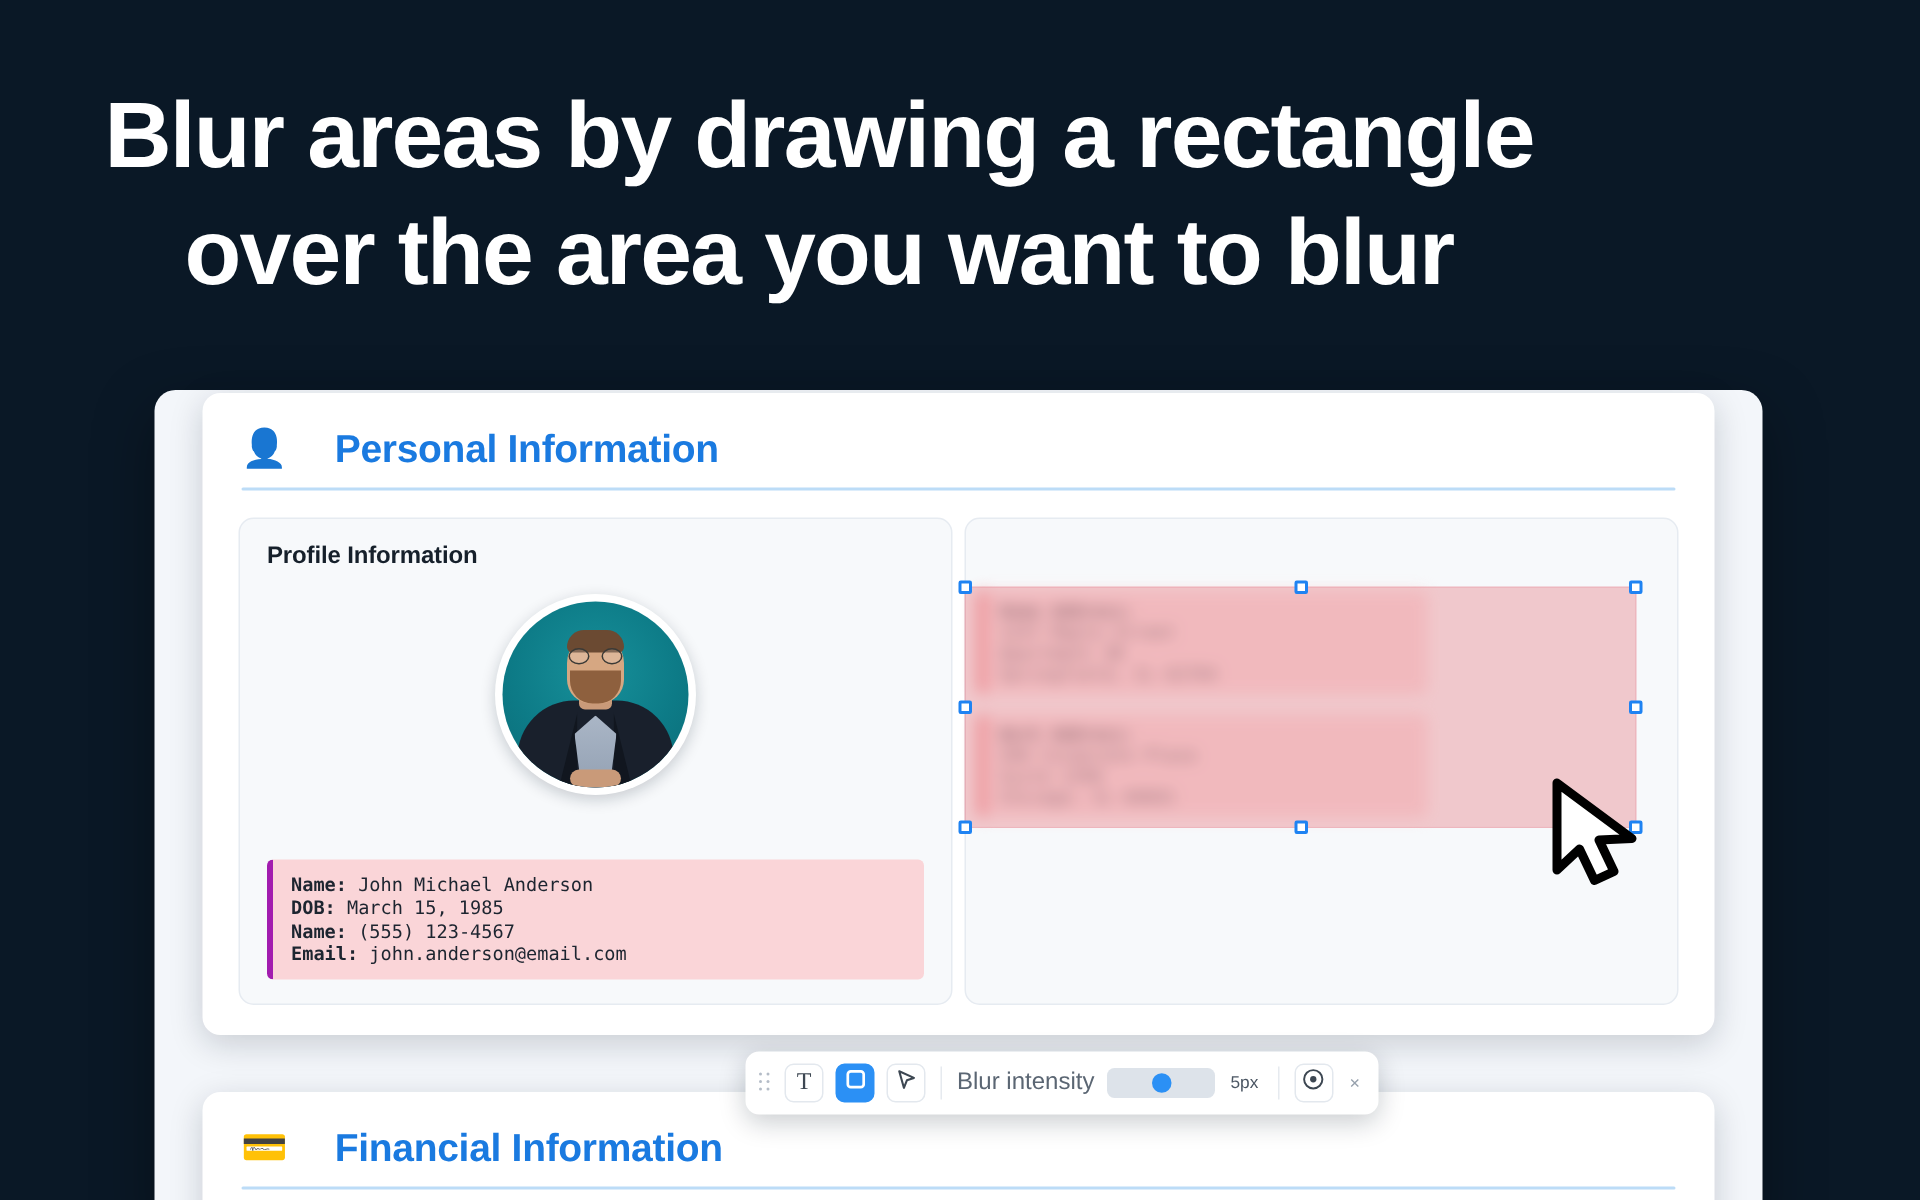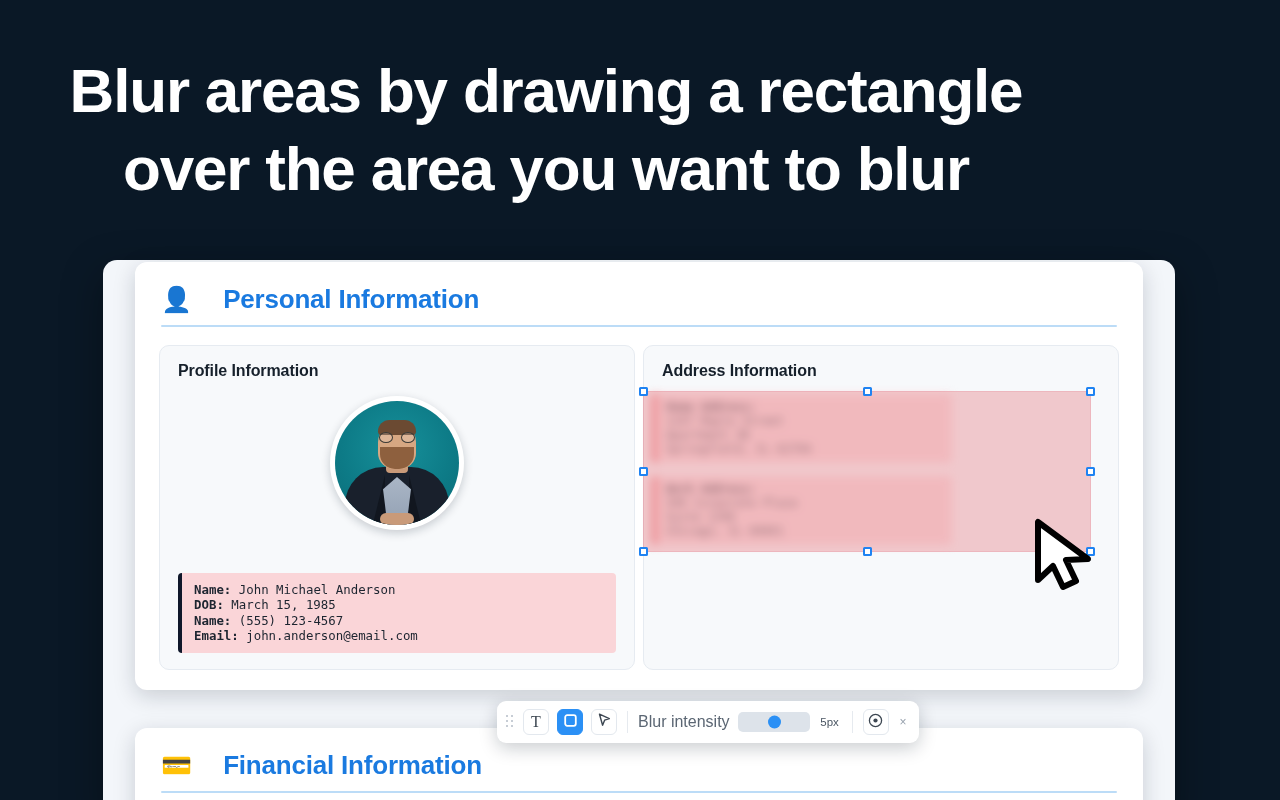--- a/index.html
+++ b/index.html
@@ -218,21 +218,21 @@
     border-radius: 6px;
   }
 
   
   .sensitive {
     position: absolute;
     left: 18px;
     right: 18px;
     bottom: 16px;
     background: #fad5d8;
-    border-left: 4px solid #0f172a;
+    border-left: 4px solid #a21caf;
     border-radius: 4px;
     padding: 9px 12px 10px 12px;
     font-family: "DejaVu Sans Mono", monospace;
     font-size: 12.4px;
     line-height: 15.2px;
     color: #1d2530;
   }
   .sensitive .k { font-weight: bold; }
 
   
@@ -435,21 +435,20 @@
           <span>(555) 123-4567</span>
         </div>
         <div>
           <span class="k">Email:</span>
           <span>john.anderson@email.com</span>
         </div>
       </div>
     </div>
 
     <div class="panel">
-      <div class="panel-title">Address Information</div>
 
       <div class="blur-host">
 
         <div class="blur-content">
           <div class="addr-block b1">
             <div><span class="k">Home Address:</span></div>
             <div><span>1247 Maple Street</span></div>
             <div><span>Apartment 3B</span></div>
             <div><span>Springfield, IL 62704</span></div>
           </div>

